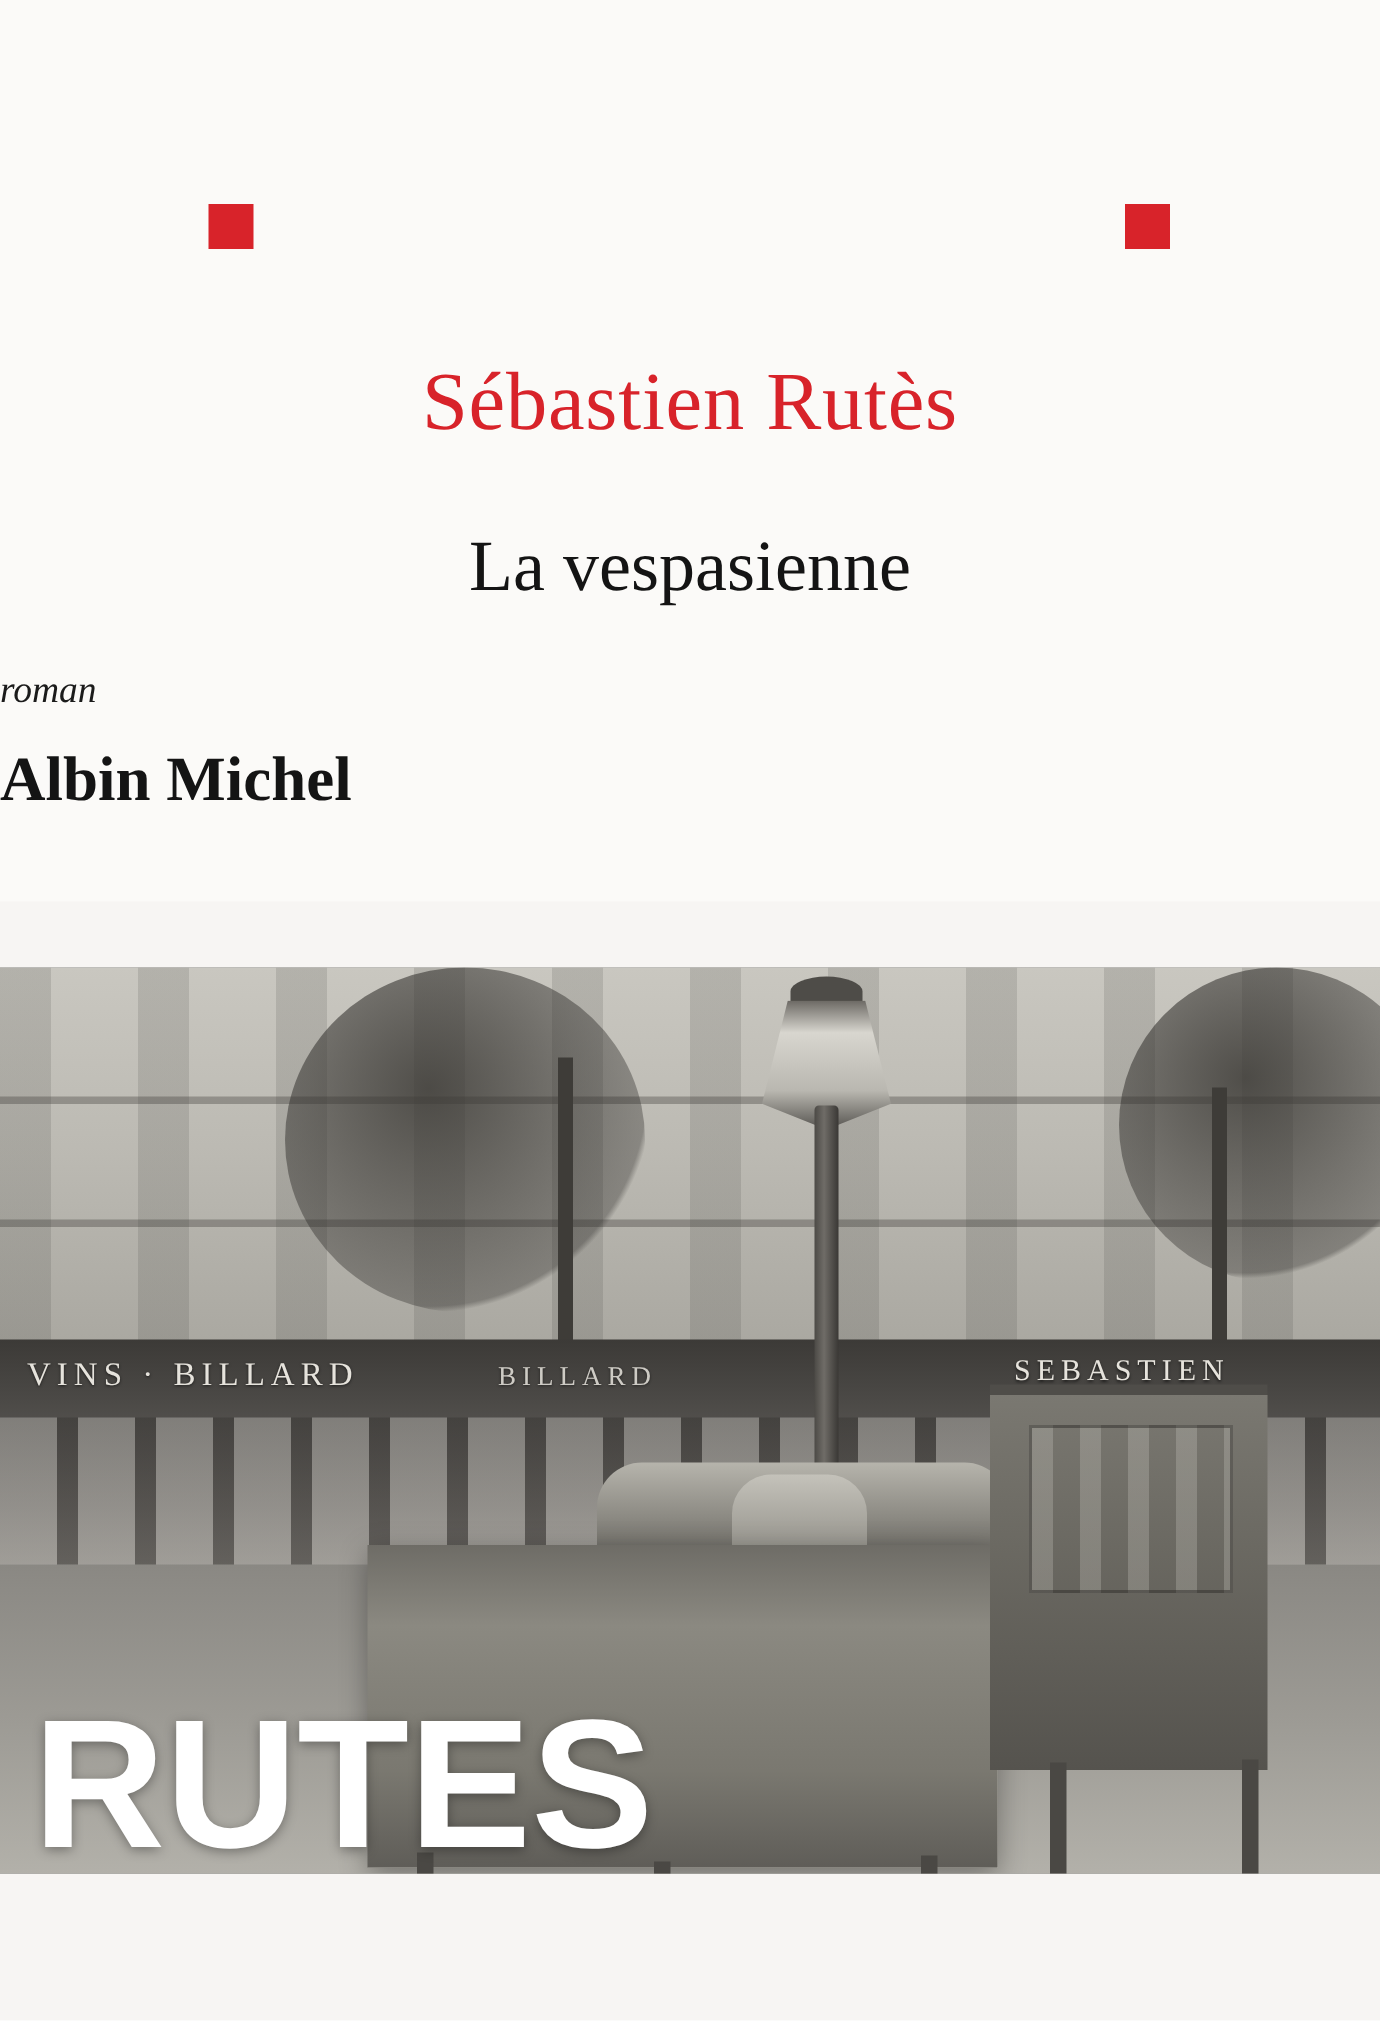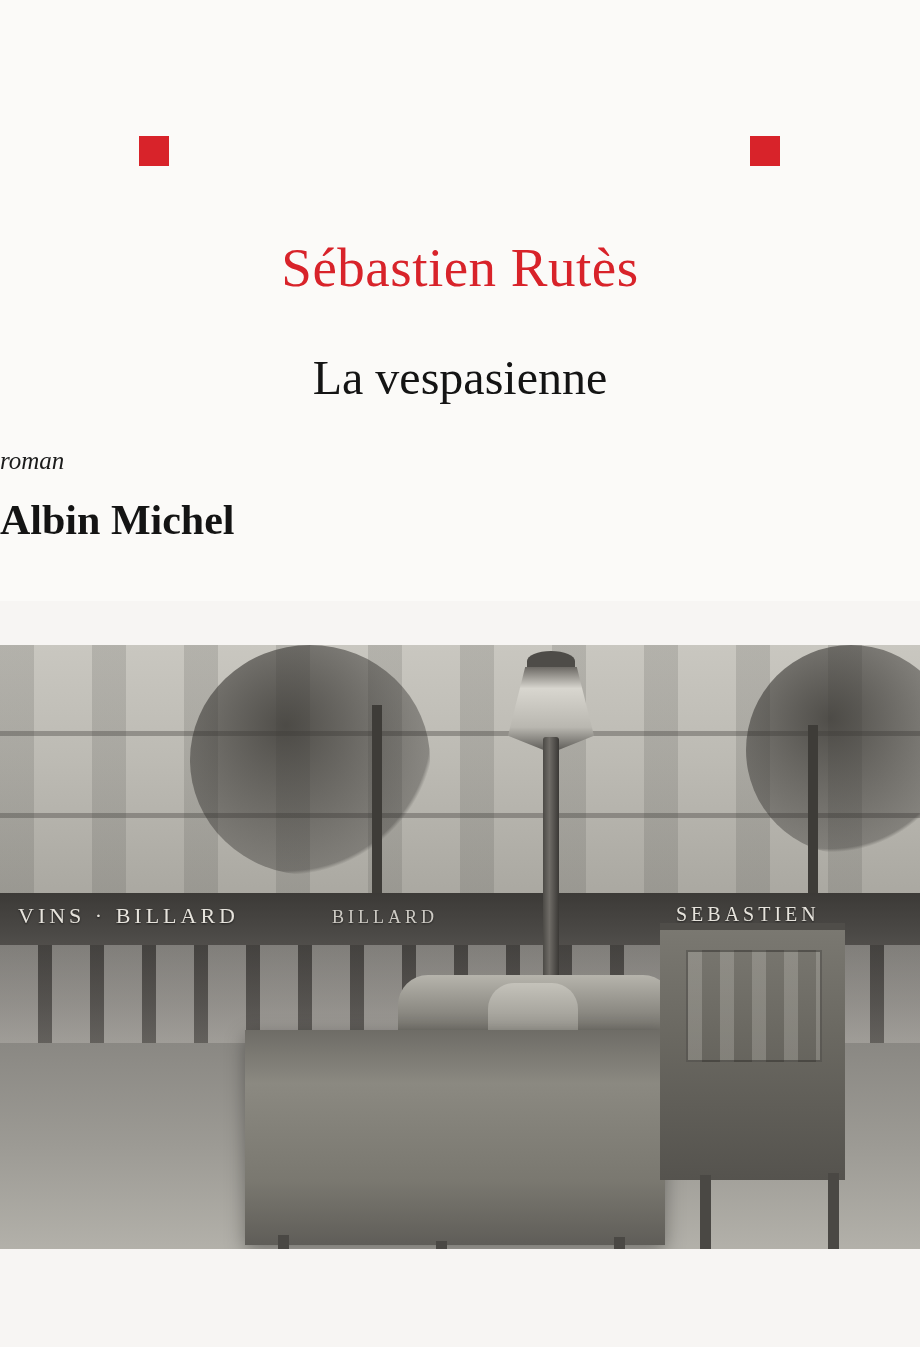--- a/index.html
+++ b/index.html
@@ -362,16 +362,17 @@
     <div class="vesp-right"></div>
     <div class="vesp-right-panel"></div>
 
     <div class="leg leg1"></div>
     <div class="leg leg2"></div>
     <div class="leg leg3"></div>
     <div class="leg leg4"></div>
     <div class="leg leg5"></div>
 
     <div class="stencil">
+      <span class="line2">RUTES</span>
     </div>
   </div>
 
 </div>
 
 </body></html>

